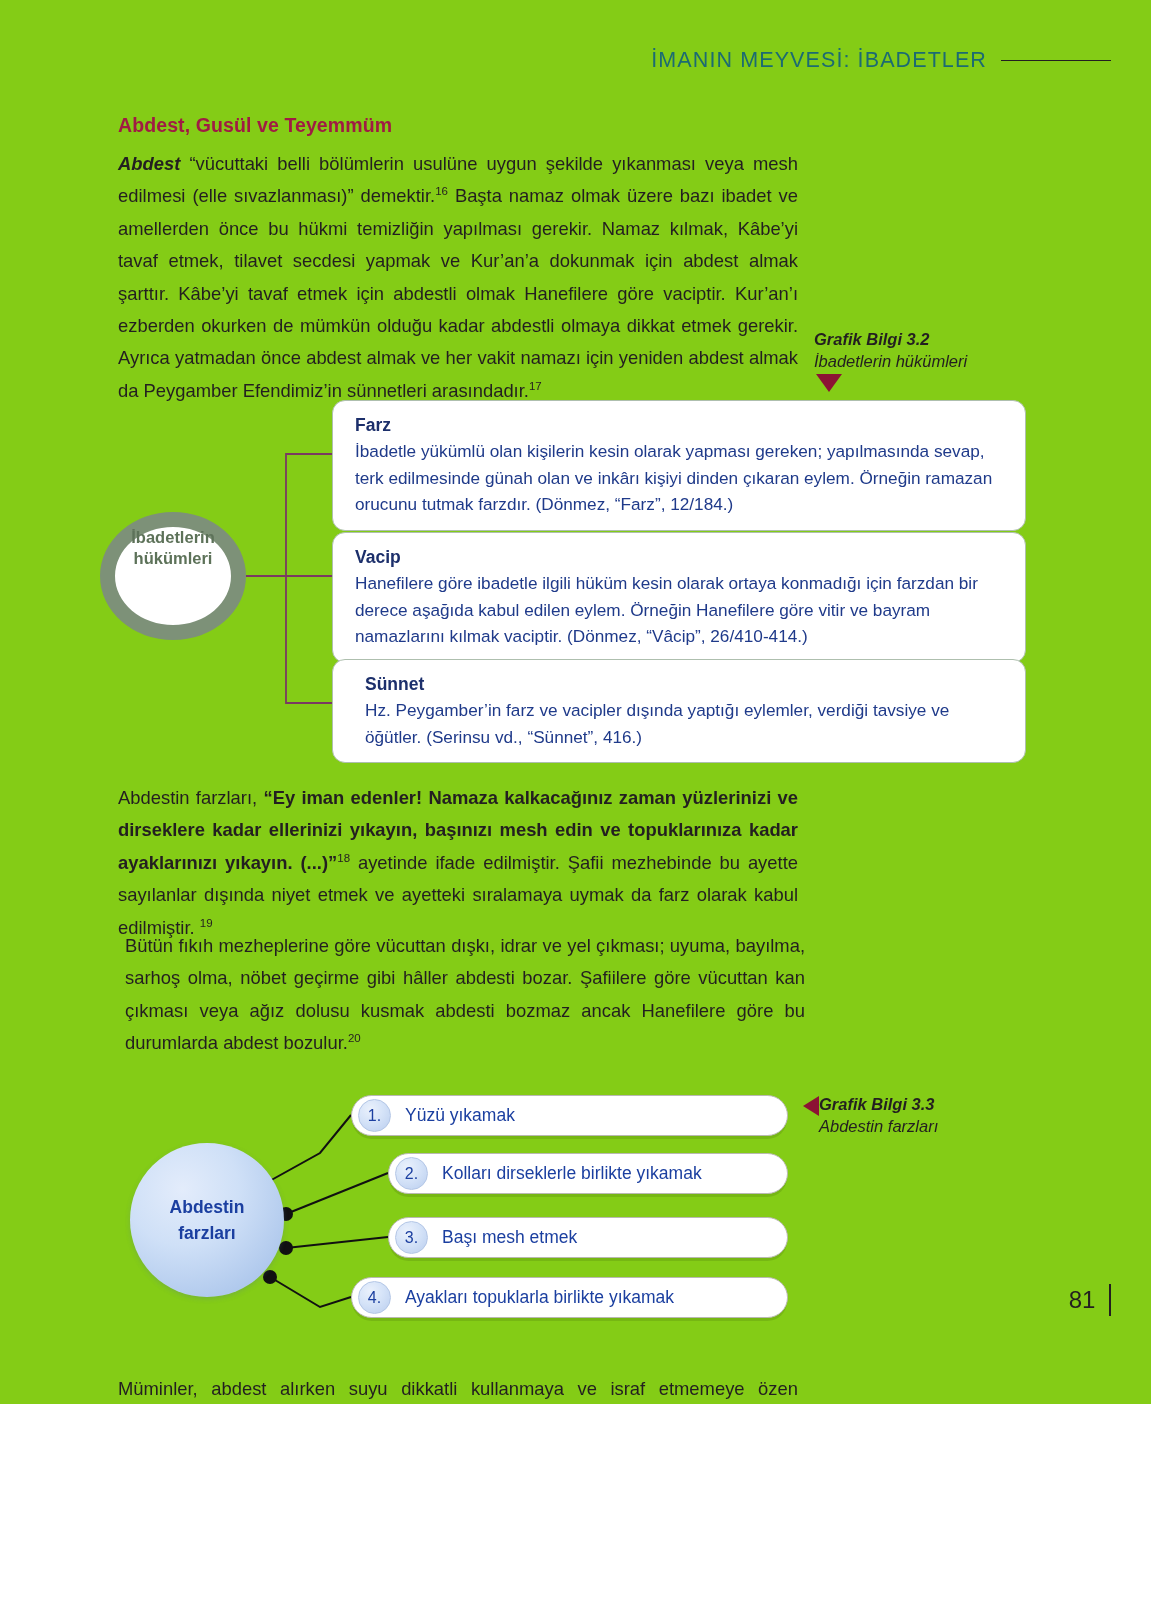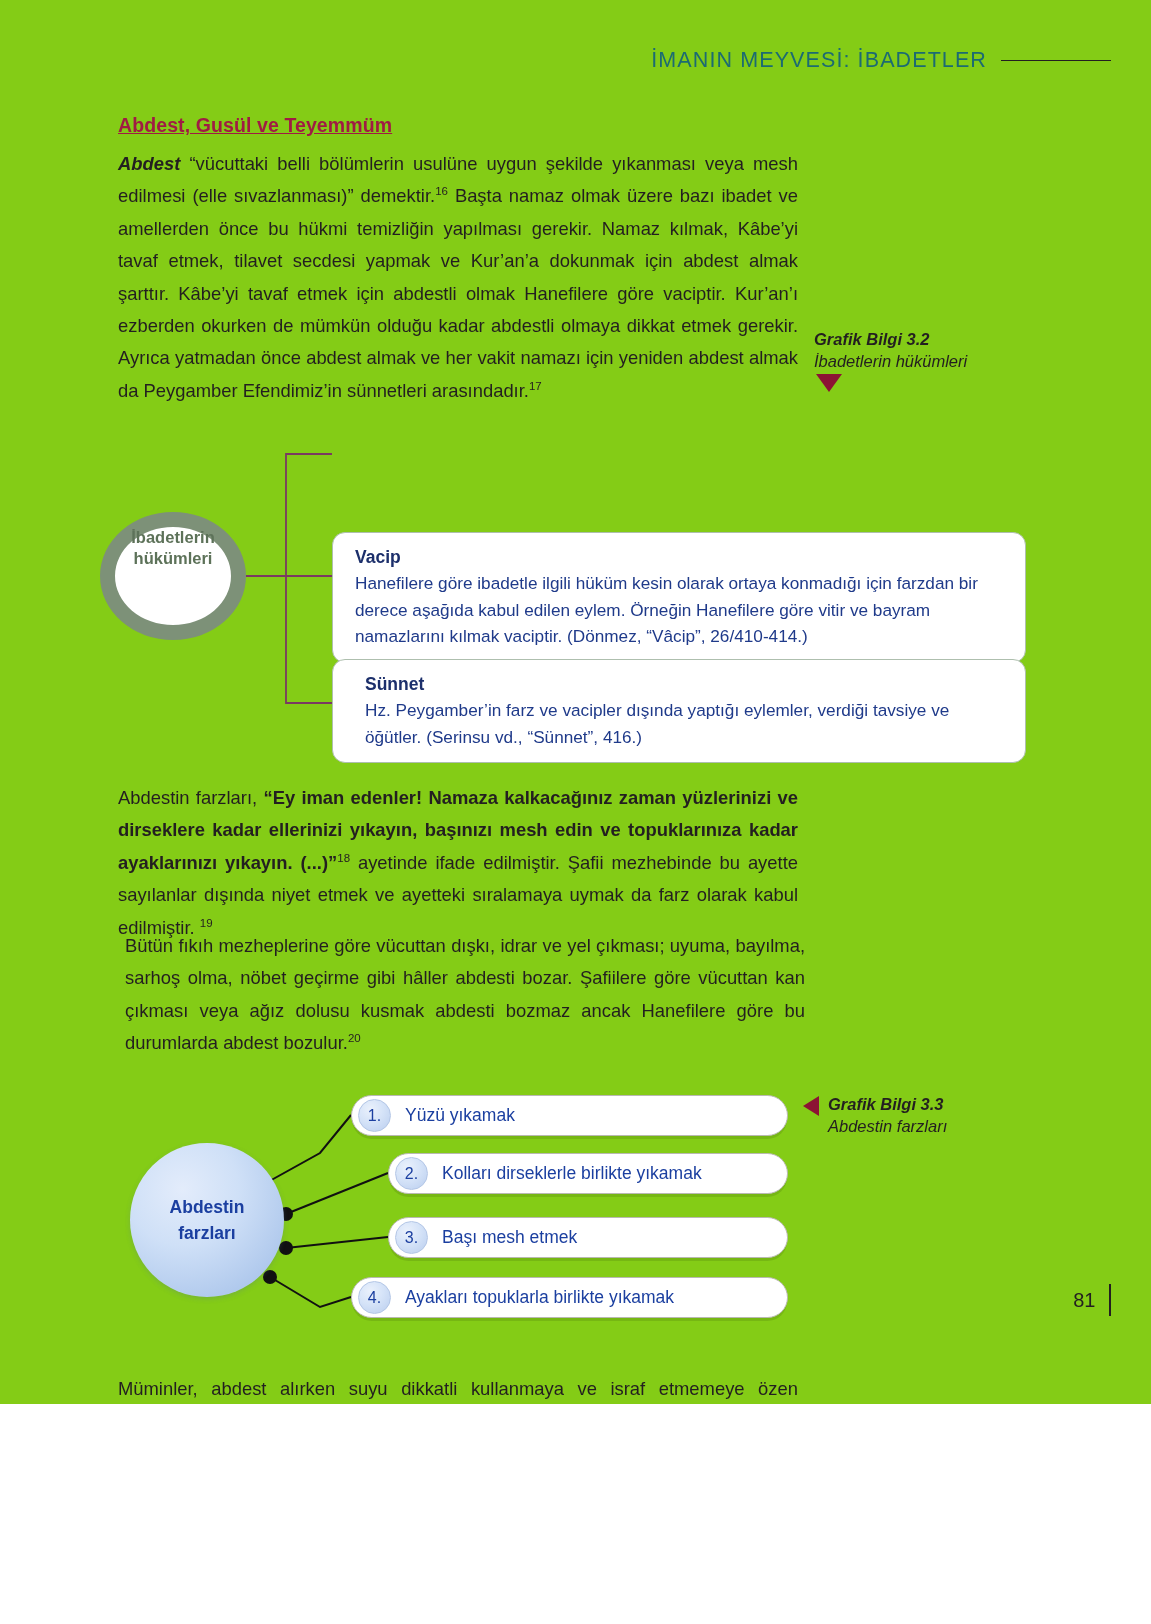--- a/index.html
+++ b/index.html
@@ -50,21 +50,20 @@
   }
   h2.section-title {
     color: #a01b44;
     font-size: 19.5px;
     font-weight: 600;
     margin: 0;
     position: absolute;
     top: 114px;
     left: 0;
     letter-spacing: .1px;
-    text-decoration: underline;
   }
   p.para {
     font-size: 18.4px;
     line-height: 32.4px;
     text-align: justify;
     margin: 0;
     color: #231f20;
     hyphens: none;
   }
   p.para b { font-weight: 700; }
@@ -176,21 +175,21 @@
   .card-1 { top: 8px; }
   .card-2 { top: 140px; }
   .card-3 { top: 267px; padding-left: 32px; }
 
   
   .fig33-caption {
     position: absolute;
     left: 803px;
     top: 1093px;
     display: flex;
-    gap: 9px;
+    gap: 0;
     align-items: flex-start;
   }
 
   
   .fig33 {
     position: absolute;
     left: 120px;
     top: 1085px;
     width: 700px;
     height: 265px;
@@ -260,21 +259,21 @@
   
   .folio {
     position: absolute;
     right: 40px;
     bottom: 88px;
     display: flex;
     align-items: center;
     gap: 14px;
   }
   .folio-num {
-    font-size: 20px;
+    font-size: 24px;
     color: #231f20;
     font-weight: 400;
   }
   .folio-rule {
     width: 1.6px;
     height: 32px;
     background: #231f20;
   }
 </style>
 </head>
@@ -312,20 +311,24 @@
       <path d="M146 184 L186 184 L186 62 L232 62" fill="none" stroke="#7a3a62" stroke-width="1.8"></path>
       <path d="M146 184 L232 184" fill="none" stroke="#7a3a62" stroke-width="1.8"></path>
       <path d="M146 184 L186 184 L186 311 L232 311" fill="none" stroke="#7a3a62" stroke-width="1.8"></path>
     </svg>
 
     <div class="ring">
       <div class="ring-label">İbadetlerin
 hükümleri</div>
     </div>
 
+    <div class="card card-1">
+      <div class="card-title">Farz</div>
+      <div class="card-body">İbadetle yükümlü olan kişilerin kesin olarak yapması gereken; yapılmasında sevap, terk edilmesinde günah olan ve inkârı kişiyi dinden çıkaran eylem. Örneğin ramazan orucunu tutmak farzdır. (Dönmez, “Farz”, 12/184.)</div>
+    </div>
 
     <div class="card card-2">
       <div class="card-title">Vacip</div>
       <div class="card-body">Hanefilere göre ibadetle ilgili hüküm kesin olarak ortaya konmadığı için farzdan bir derece aşağıda kabul edilen eylem. Örneğin Hanefilere göre vitir ve bayram namazlarını kılmak vaciptir. (Dönmez, “Vâcip”, 26/410-414.)</div>
     </div>
 
     <div class="card card-3">
       <div class="card-title">Sünnet</div>
       <div class="card-body">Hz. Peygamber’in farz ve vacipler dışında yaptığı eylemler, verdiği tavsiye ve öğütler. (Serinsu vd., “Sünnet”, 416.)</div>
     </div>

